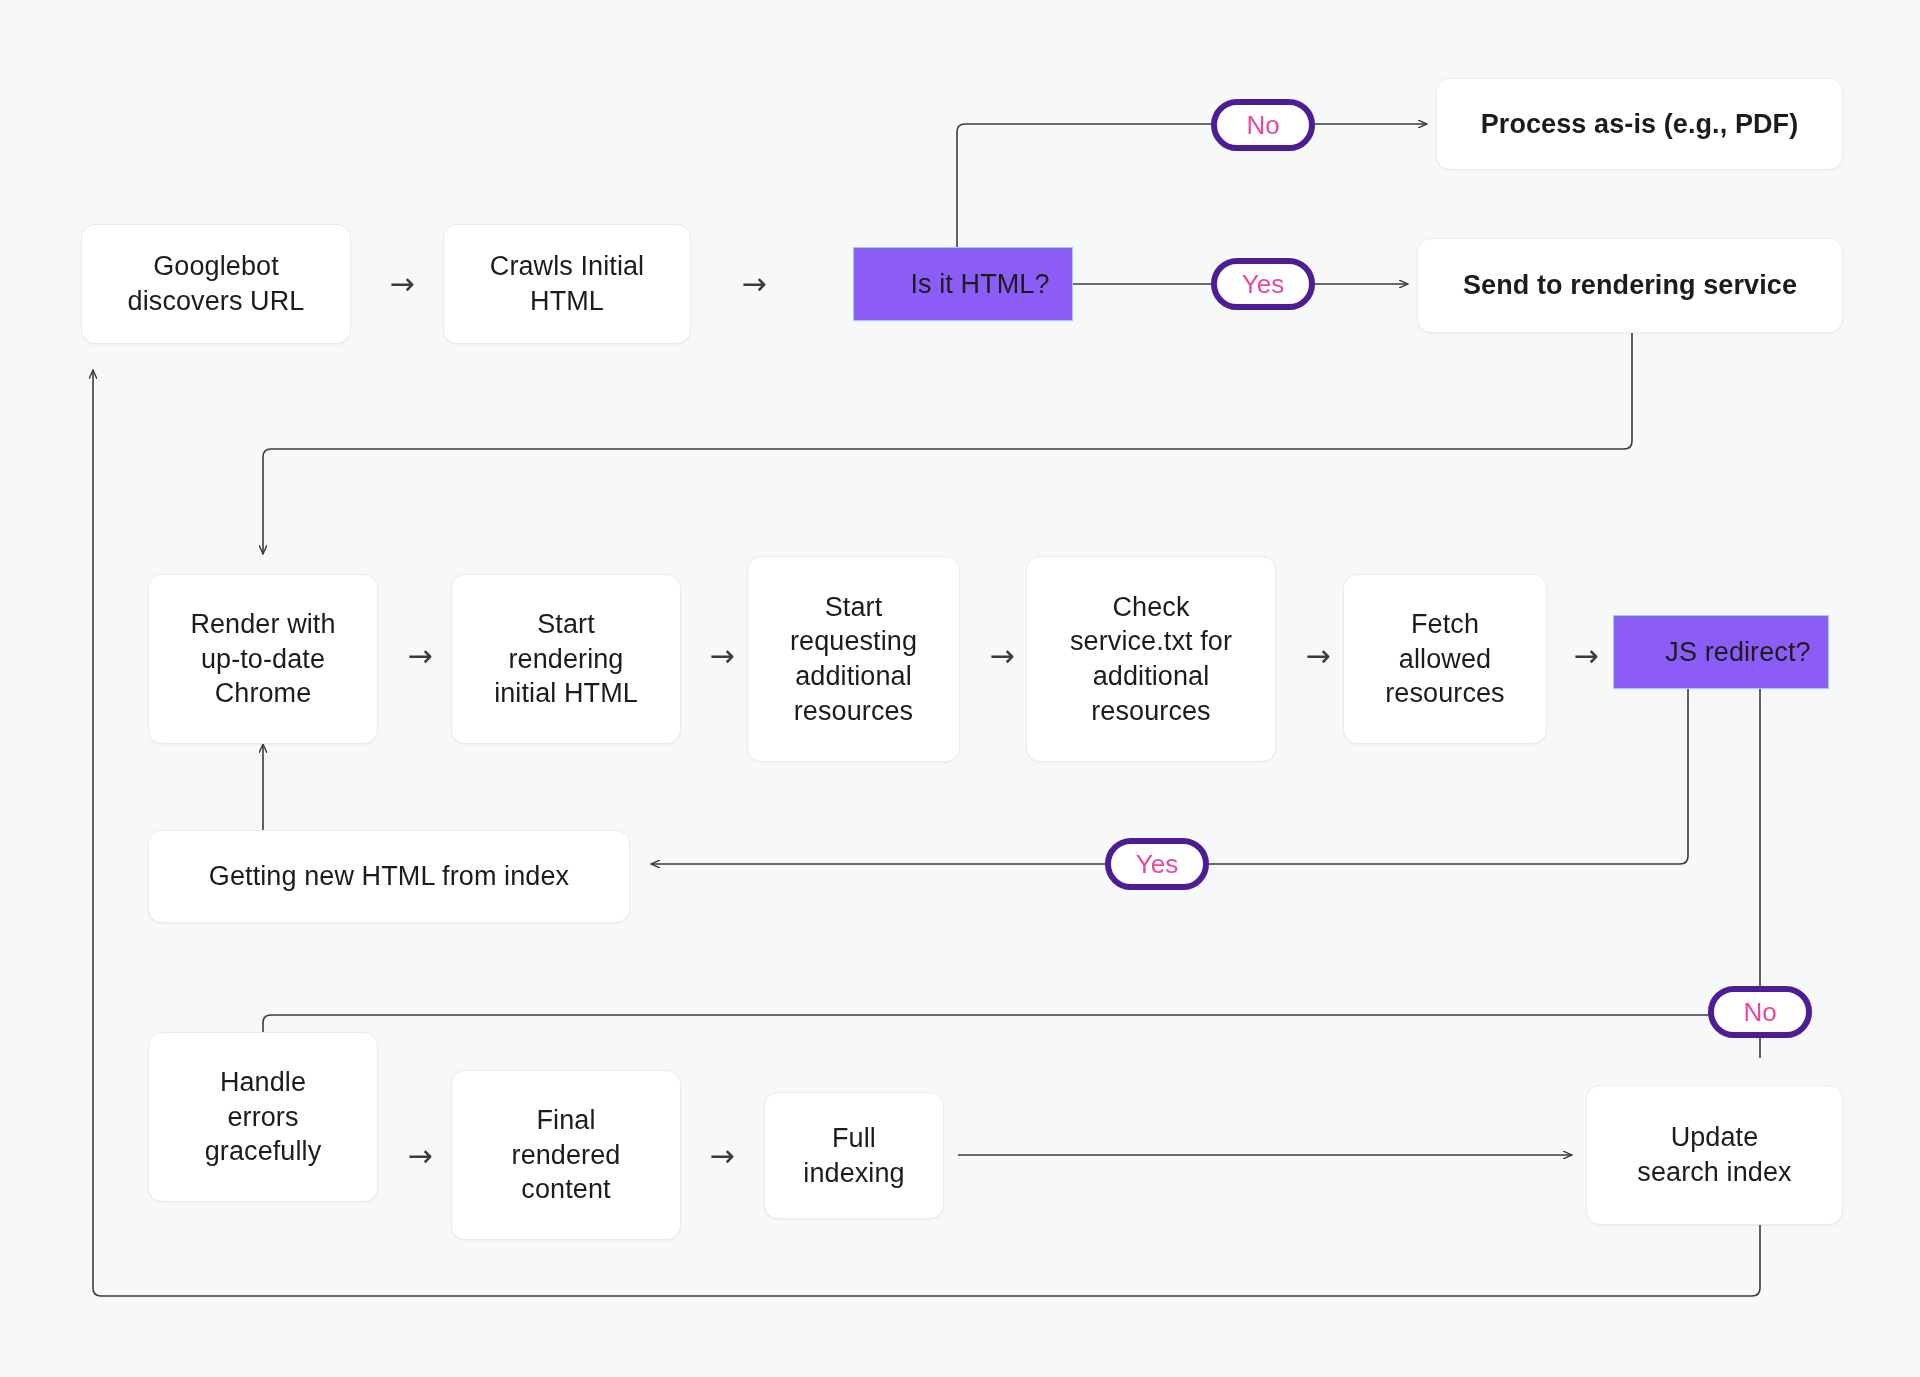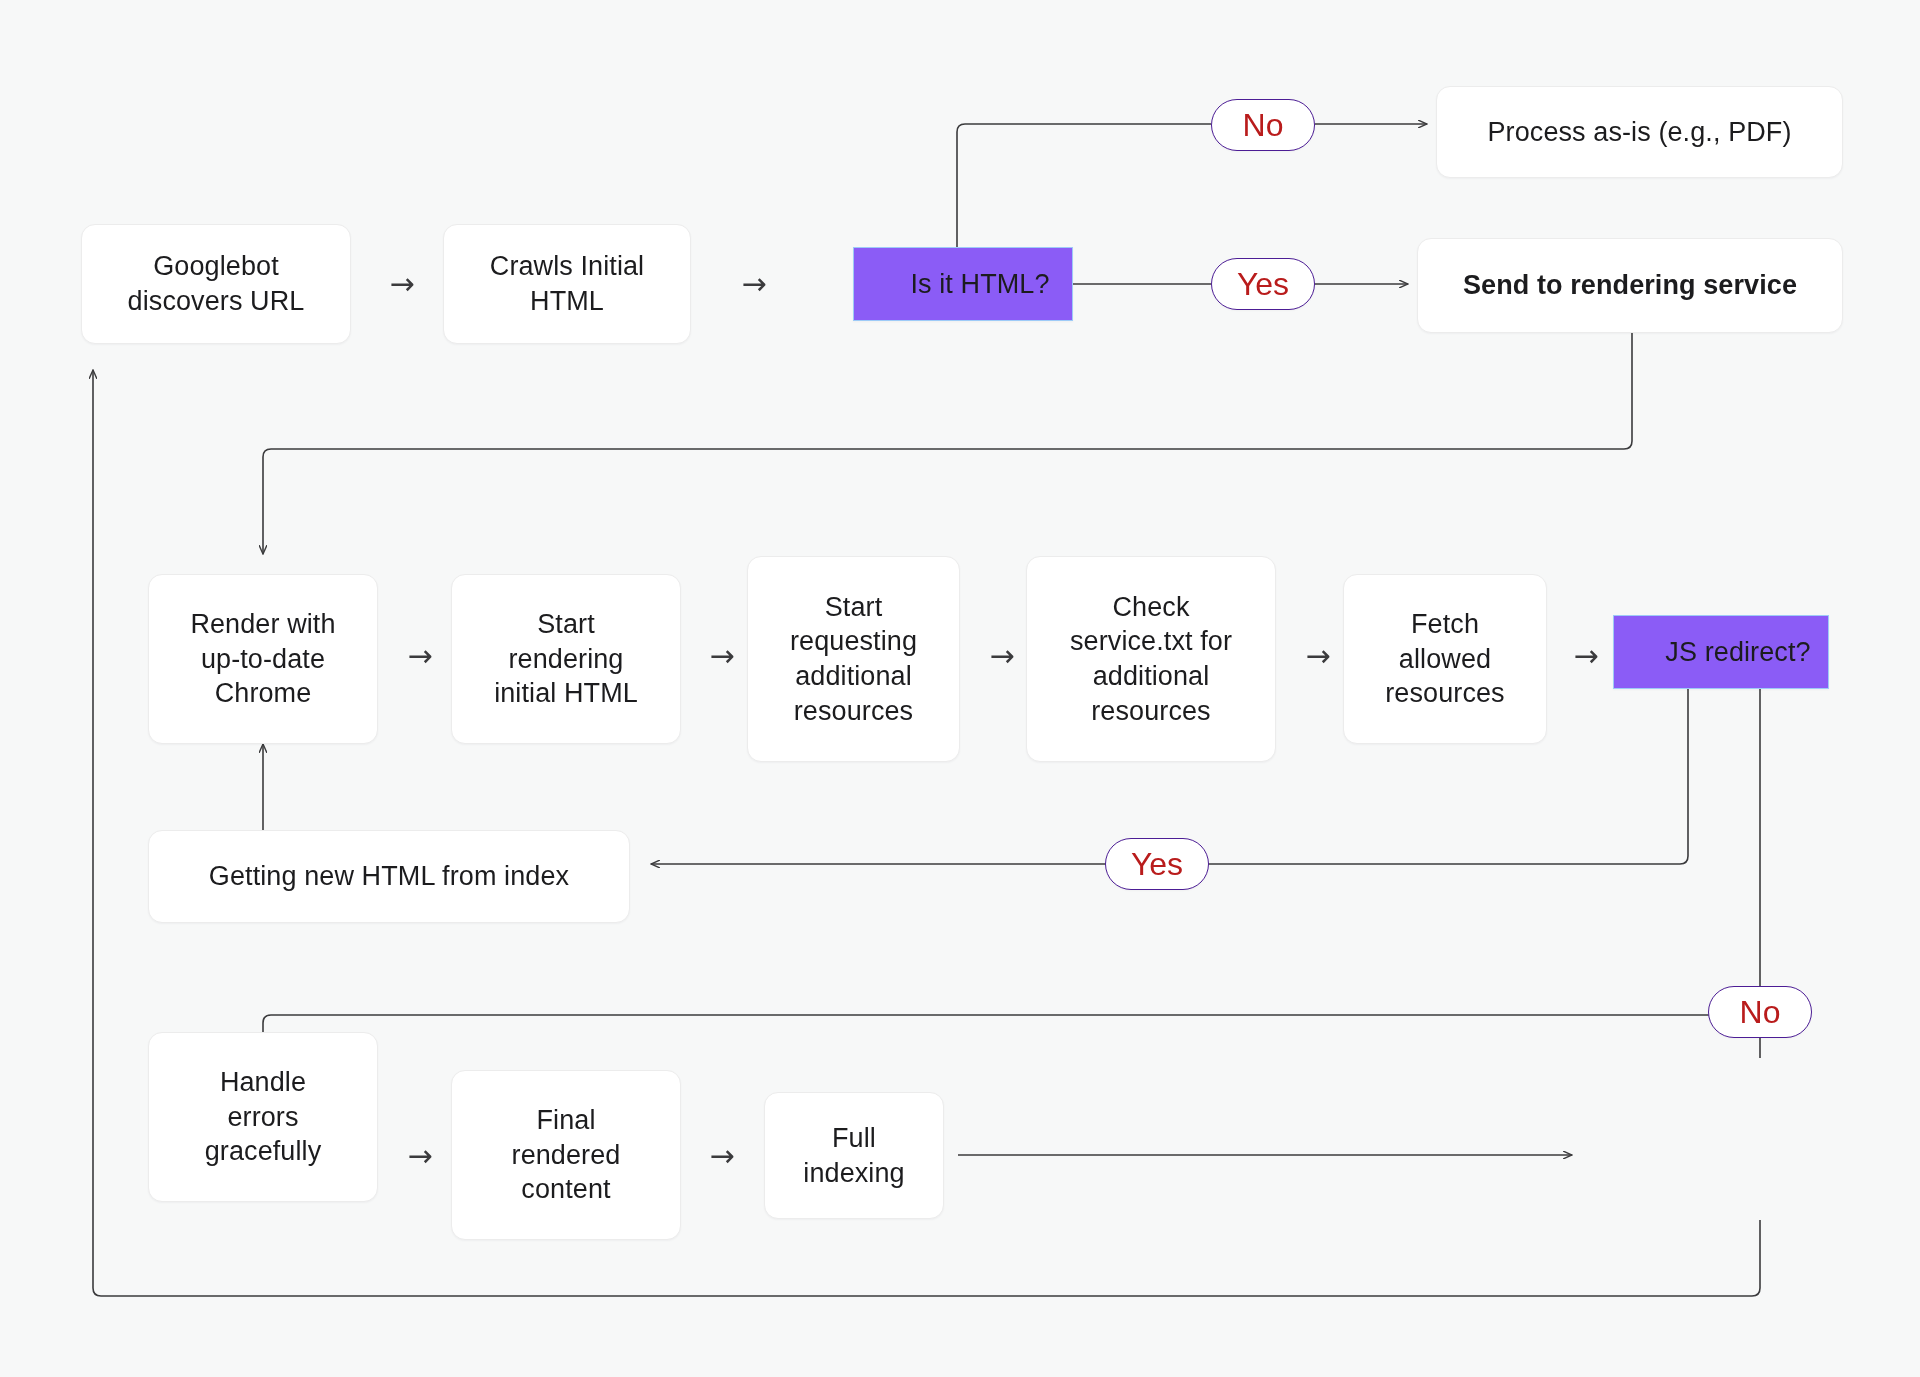--- a/index.html
+++ b/index.html
@@ -44,27 +44,27 @@
   .node.decision {
     background: #8b5cf6;
     border: 1.5px solid #9ecbf7;
     border-radius: 0;
     padding-left: 48px;
   }
   .pill {
     position: absolute;
     box-sizing: border-box;
     background: #ffffff;
-    border: 1px solid #4c1d95;
+    border: 6px solid #4c1d95;
     border-radius: 999px;
     display: flex;
     align-items: center;
     justify-content: center;
-    color: #b91c1c;
-    font-size: 32px;
+    color: #ec4899;
+    font-size: 26px;
     box-shadow: 0 1px 2px rgba(16,24,40,0.03);
   }
   .arrow-glyph {
     position: absolute;
     color: #3b3b3d;
     font-size: 30px;
     line-height: 1;
     display: flex;
     align-items: center;
     justify-content: center;
@@ -114,21 +114,21 @@
 
   <div class="node" style="left:443px; top:224px; width:248px; height:120px;">Crawls Initial
 HTML</div>
 
   <div class="arrow-glyph" style="left:706px; top:268px; width:96px; height:32px;">→</div>
 
   <div class="node decision" style="left:853px; top:247px; width:220px; height:74px;">Is it HTML?</div>
 
   <div class="pill" style="left:1211px; top:99px; width:104px; height:52px;">No</div>
 
-  <div class="node" style="left:1436px; top:86px; width:407px; height:92px;">Process as-is (e.g., PDF)</div>
+  <div class="node" style="left:1436px; top:78px; width:407px; height:92px;font-weight:bold;">Process as-is (e.g., PDF)</div>
 
   <div class="pill" style="left:1211px; top:258px; width:104px; height:52px;">Yes</div>
 
   <div class="node" style="left:1417px; top:238px; width:426px; height:95px;font-weight:bold;">Send to rendering service</div>
 
   <div class="node" style="left:148px; top:574px; width:230px; height:170px;">Render with
 up-to-date
 Chrome</div>
 
   <div class="arrow-glyph" style="left:390px; top:640px; width:60px; height:32px;">→</div>
@@ -175,14 +175,16 @@
 
   <div class="node" style="left:451px; top:1070px; width:230px; height:170px;">Final
 rendered
 content</div>
 
   <div class="arrow-glyph" style="left:692px; top:1140px; width:60px; height:32px;">→</div>
 
   <div class="node" style="left:764px; top:1092px; width:180px; height:127px;">Full
 indexing</div>
 
+  <div class="node" style="left:1586px; top:1085px; width:257px; height:140px;">Update
+search index</div>
 
 </div>
 
 </body></html>

